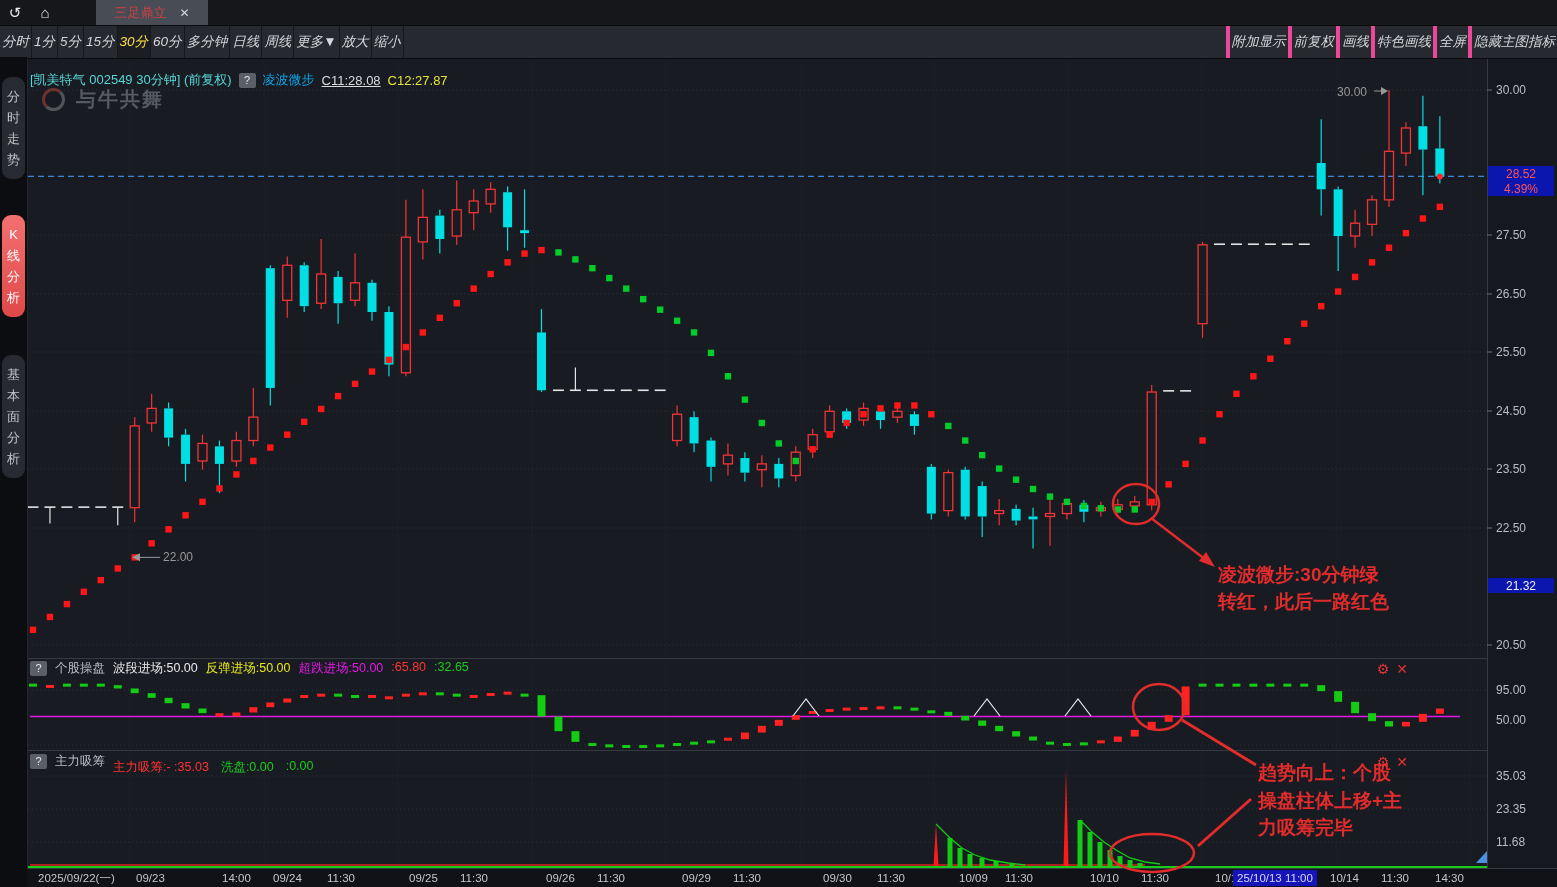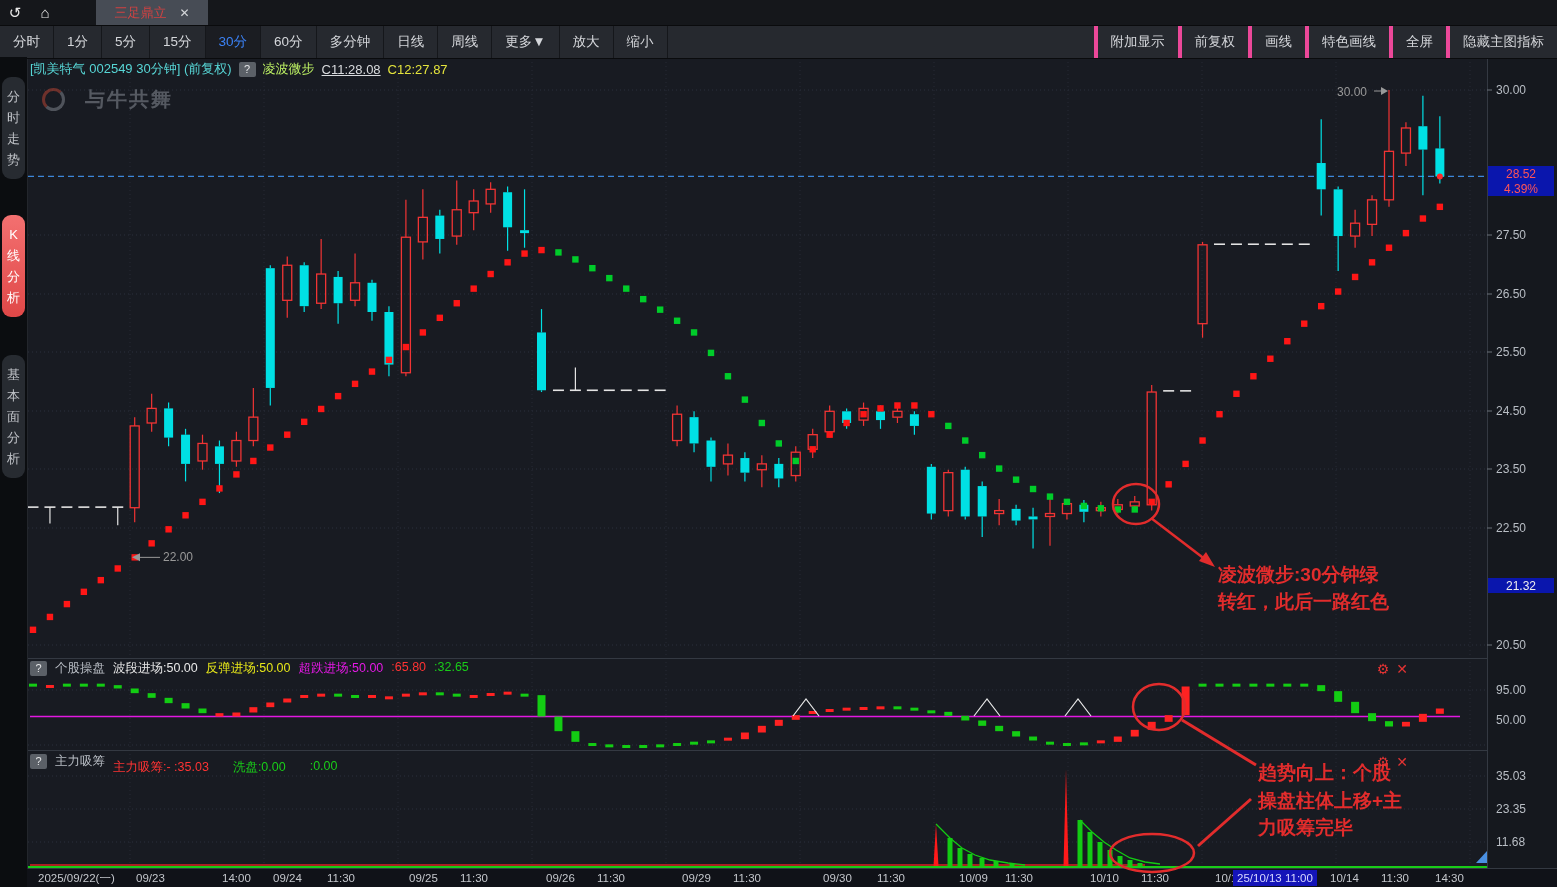--- a/index.html
+++ b/index.html
@@ -8,36 +8,36 @@
   svg{position:absolute;left:0;top:0;}
   
   .titlebar{position:absolute;left:0;top:0;width:1557px;height:25px;background:#15171b;display:flex;align-items:center;z-index:5;}
   .tb-icon{width:30px;text-align:center;color:#e8e8e8;font-size:15px;cursor:pointer;}
   .doc-tab{margin-left:36px;width:112px;height:25px;background:#474c55;display:flex;align-items:center;justify-content:center;gap:13px;}
   .doc-tab .t{color:#d24242;font-size:13px;}
   .doc-tab .x{color:#d6d8db;font-size:12px;}
   
   .toolbar{position:absolute;left:0;top:25px;width:1557px;height:32px;background:#26292f;border-top:1px solid #0a0b0d;border-bottom:1px solid #0a0b0d;display:flex;justify-content:space-between;z-index:5;}
   .tb-group{display:flex;height:100%;}
-  .tb-btn{display:flex;align-items:center;padding:0 13px;font-size:13.5px;color:#d5d7db;border-right:1px solid #15171b;cursor:pointer;white-space:nowrap;}
+  .tb-btn{display:flex;align-items:center;padding:0 2px;font-size:13.5px;color:#d5d7db;border-right:1px solid #15171b;cursor:pointer;white-space:nowrap;font-style:italic;}
   .tb-group.right .tb-btn{border-right:none;border-left:4px solid #ec4899;}
-  .tb-btn.active{color:#3b82f6;background:#1b1d22;}
+  .tb-btn.active{color:#fde047;background:#1b1d22;}
   
-  .infobar{position:absolute;left:30px;top:59px;height:20px;display:flex;align-items:center;gap:7px;font-size:13px;z-index:4;}
+  .infobar{position:absolute;left:30px;top:70px;height:20px;display:flex;align-items:center;gap:7px;font-size:13px;z-index:4;}
   .sym{color:#57d6d6;}
   .helpbox{display:inline-block;min-width:17px;height:15px;line-height:15px;text-align:center;background:#5b6067;color:#e3e4e6;font-size:11px;border-radius:2px;cursor:pointer;}
-  .ind{color:#bef264;}
+  .ind{color:#0ea5e9;}
   .c1{color:#d9dbde;text-decoration:underline;}
   .c2{color:#e4e43c;}
   
   .sidebar{position:absolute;left:0;top:57px;width:27px;height:830px;background:#0b0d10;z-index:6;}
   .side-tab{width:23px;margin:0 auto;border-radius:9px;text-align:center;padding:9px 0;font-size:13px;line-height:21px;color:#c0c3c8;background:#272b31;white-space:pre-line;cursor:pointer;}
   .side-tab.active{background:linear-gradient(#f37070,#e04848);color:#fff;}
   
-  .watermark{position:absolute;left:42px;top:86px;display:flex;align-items:center;gap:20px;opacity:.55;z-index:2;}
+  .watermark{position:absolute;left:42px;top:86px;display:flex;align-items:center;gap:11px;opacity:.55;z-index:2;}
   .wm-logo{width:17px;height:17px;border-radius:50%;border:3px solid #7d828a;border-top-color:#b54334;border-left-color:#b54334;}
   .wm-text{font-size:20px;font-weight:bold;color:#878d96;letter-spacing:2px;}
   
   .panel-header{position:absolute;left:30px;width:1450px;height:17px;display:flex;align-items:center;gap:8px;font-size:12.5px;z-index:4;}
   .p-title{color:#b9bec5;}
   .p-ctl{margin-left:auto;display:flex;gap:7px;margin-right:72px;}
   .p-ctl span{color:#e23333;font-size:14px;cursor:pointer;}
 </style>
 </head>
 <body>
@@ -649,21 +649,21 @@
       </span>
     <span class="p-ctl">
       <span>⚙</span>
       <span>✕</span>
     </span>
   </div>
 
   <div class="panel-header" style="top:753px;">
     <span class="helpbox">?</span>
     <span class="p-title">主力吸筹</span>
-    <span id="p2-legend" style="display:flex;gap:24px;margin-top:11px;">
+    <span id="p2-legend" style="display:flex;gap:12px;margin-top:11px;">
         <span style="color: rgb(255, 51, 51);">主力吸筹:- :35.03</span>
         <span style="color: rgb(25, 204, 25);">洗盘:0.00</span>
         <span style="color: rgb(25, 204, 25);">:0.00</span>
       </span>
     <span class="p-ctl">
       <span>⚙</span>
       <span>✕</span>
     </span>
   </div>
 </div>

